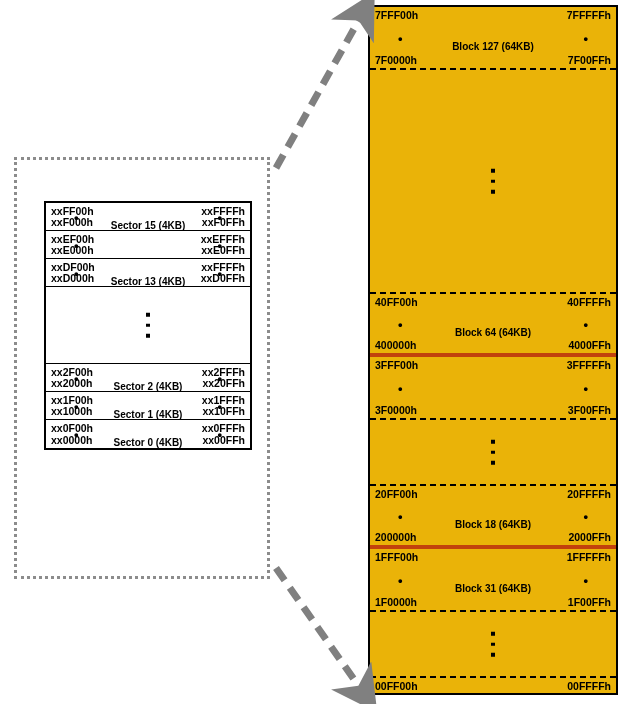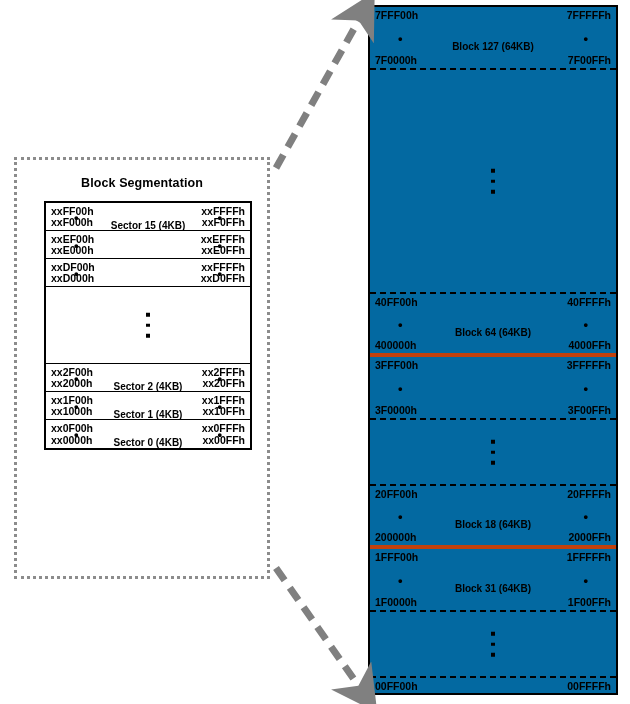--- a/index.html
+++ b/index.html
@@ -111,21 +111,21 @@
 
   
   #right-panel {
     position: absolute;
     left: 368px;
     top: 5px;
     width: 250px;
     height: 690px;
     border: 2px solid #000;
     box-sizing: border-box;
-    background: #0369a1;
+    background: #eab308;
   }
   .blk {
     position: relative;
     box-sizing: border-box;
     height: 63px;
   }
   .sep-dashed { border-bottom: 2px dashed #000; }
   .sep-solid  { border-bottom: 4px solid #c2410c; }
   .sep-none   { border-bottom: none; }
   .spacer { position: relative; box-sizing: border-box; }
@@ -137,21 +137,20 @@
     pointer-events: none;
   }
   #arrow-top    { left: 272px; top: 2px;   width: 110px; height: 170px; }
   #arrow-bottom { left: 272px; top: 562px; width: 110px; height: 140px; }
 </style>
 </head>
 <body>
 
 <div id="left-panel">
 
-  <div id="left-title">Block Segmentation</div>
 
   <div id="sector-table">
 
     <div class="sector-row">
       <span class="addr tl">xxFF00h</span>
       <span class="addr bl">xxF000h</span>
       <span class="addr tr">xxFFFFh</span>
       <span class="addr br">xxF0FFh</span>
       <span class="dot-l">•</span>
       <span class="dot-r">•</span>
@@ -167,20 +166,21 @@
       <span class="dot-r">•</span>
     </div>
 
     <div class="sector-row">
       <span class="addr tl">xxDF00h</span>
       <span class="addr bl">xxD000h</span>
       <span class="addr tr">xxFFFFh</span>
       <span class="addr br">xxD0FFh</span>
       <span class="dot-l">•</span>
       <span class="dot-r">•</span>
+      <span class="mid-label">Sector 13 (4KB)</span>
     </div>
 
     <div class="sector-row gap">
       <span class="vdots">
           <i></i>
           <i></i>
           <i></i>
         </span>
     </div>
 

